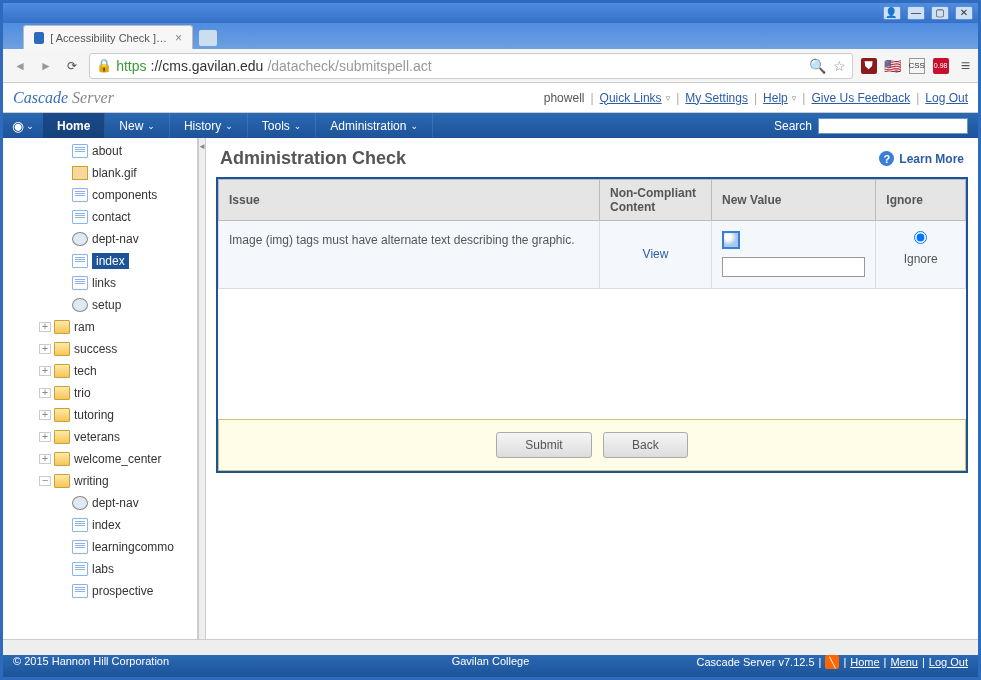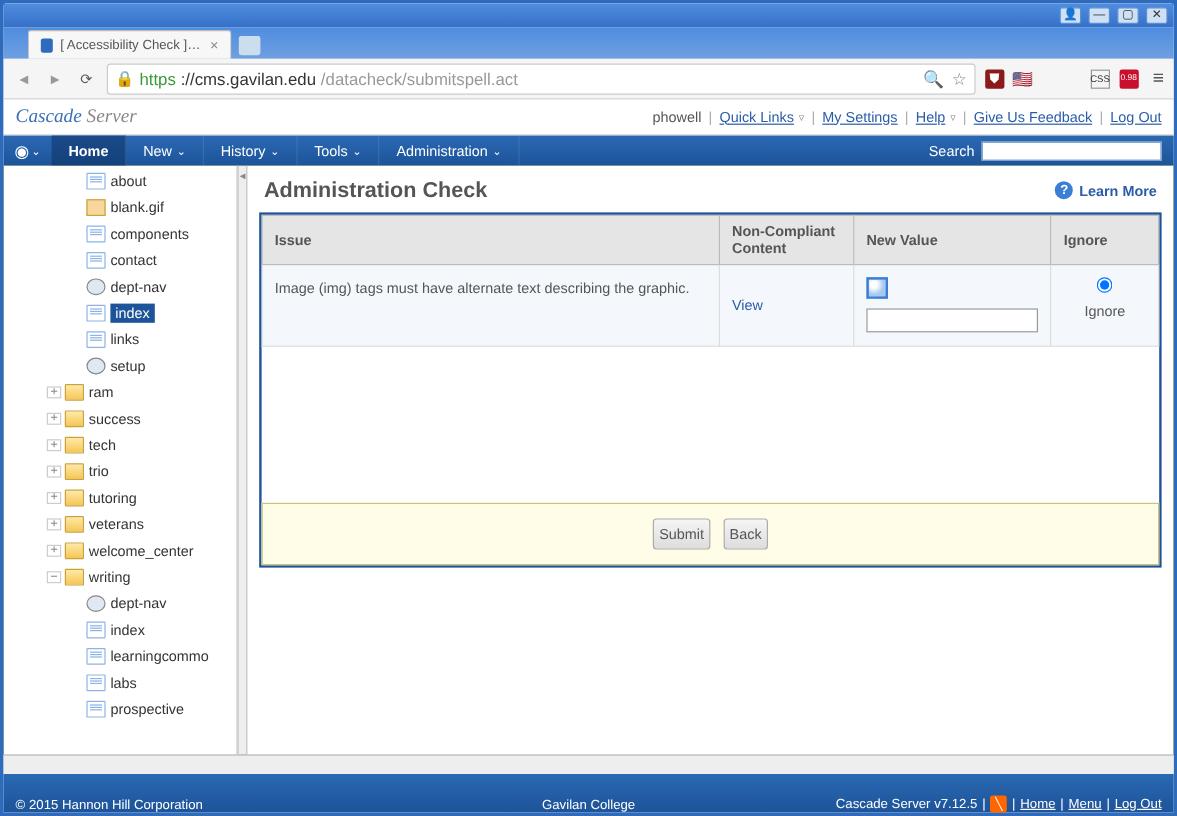--- a/index.html
+++ b/index.html
@@ -24,21 +24,21 @@
 .nav-btn.enabled { color: #555; }
 .urlinput { flex: 1; height: 26px; border: 1px solid #ccc; border-radius: 3px; background: #fff; display: flex; align-items: center; padding: 0 6px; gap: 4px; font-size: 14px; }
 .lock { color: #3a9a3a; font-size: 13px; }
 .url-proto { color: #3a9a3a; }
 .url-host { color: #333; }
 .url-path { color: #999; }
 .url-right { margin-left: auto; display: flex; gap: 6px; align-items: center; }
 .ext-icon { width: 16px; height: 16px; display:flex; align-items:center; justify-content:center; font-size:11px; }
 .ext-ublock { background: #8b1a1a; color: #fff; border-radius: 2px; }
 .ext-flag { font-size: 14px; }
-.ext-css { color: #333; font-size:8px; border:1px solid #999; padding:0 1px;margin-left:40px;}
+.ext-css { color: #333; font-size:8px; border:1px solid #999; padding:0 1px;}
 .ext-lastpass { background: #c8102e; color:#fff; font-size:7px; border-radius:2px; padding:1px 2px;}
 .hamburger { font-size: 16px; color: #555; cursor: pointer; margin-left:4px; }
 
 
 .app-header { height: 30px; background: #fff; border-bottom: 1px solid #ccc; display: flex; align-items: center; padding: 0 10px; gap: 12px; }
 .logo { font-family: Georgia, serif; font-size: 16px; font-style: italic; font-weight: normal; }
 .logo .c1 { color: #3a6fb7; }
 .logo .c2 { color: #888; }
 .site-select { width: 205px; height: 20px; border: 1px solid #ccc; background: #eee; font-size: 11px; color: #555; padding: 0 6px; display: flex; align-items: center; justify-content: space-between; cursor: pointer; }
 .hdr-right { margin-left: auto; display: flex; align-items: center; gap: 4px; font-size: 12px; color: #555; }
@@ -77,39 +77,39 @@
 .content { flex: 1; background: #fff; overflow-y: auto; position:relative;}
 .content-head { display: flex; align-items: center; justify-content: space-between; padding: 10px 14px 8px; }
 .content-head h1 { font-size: 18px; color: #555; font-weight: bold; }
 .learn-more { display: flex; align-items: center; gap: 5px; color: #2a5ca8; font-weight: bold; font-size: 12px; cursor: pointer; }
 .learn-more .q { width:15px; height:15px; border-radius:50%; background:#3a7fd5; color:#fff; font-size:11px; display:flex; align-items:center; justify-content:center; font-weight:bold;}
 
 .panel { margin: 0 10px; border: 2px solid #1d5399; padding: 0; }
 .tbl { width: 100%; border-collapse: collapse; font-size: 12px; }
 .tbl th { background: #e5e5e5; border: 1px solid #bbb; padding: 6px 10px; text-align: left; color: #555; font-weight: bold; }
 .tbl td { border: 1px solid #ddd; padding: 10px; vertical-align: top; background: #f4f8fc; color: #555; line-height:1.6;}
-.tbl td.center { color: #2a5ca8; vertical-align: middle; }
+.tbl td.center { text-align: center; color: #2a5ca8; vertical-align: middle; }
 .col-issue { width: 51%; }
 .col-content { width: 15%; }
 .col-new { width: 22%; }
 .col-ignore { width: 12%; }
 .newval-cell {}
 .image-thumb { width:18px; height:18px; border:2px solid #3a7fd5; background:radial-gradient(circle at 30% 30%, #fff 20%, #a8c8f0 60%); margin-bottom:8px;}
 .newval-input { width: 100%; height: 20px; border: 1px solid #999; padding:0 3px;}
 .ignore-cell { text-align:center; }
 .ignore-cell input { margin-bottom: 6px; }
 
 .action-row { margin: 130px 0 0 0; background: #fffde8; border: 1px solid #c9c47a; padding: 12px; text-align: center; }
-.btn { display: inline-block; padding: 5px 4px; background: linear-gradient(#f5f5f5,#ddd); border: 1px solid #aaa; border-radius: 3px; color: #555; font-size: 12px; cursor: pointer; margin: 0 4px; }
+.btn { display: inline-block; padding: 5px 28px; background: linear-gradient(#f5f5f5,#ddd); border: 1px solid #aaa; border-radius: 3px; color: #555; font-size: 12px; cursor: pointer; margin: 0 4px; }
 
 
 .hscroll { height:16px; background:#eee; border-top:1px solid #ccc;}
 
 
-.footer { height: 32px; background: linear-gradient(#2a69b3,#1d5399); color: #fff; font-size: 11px; display: flex; align-items: flex-end; padding: 0 10px; }
+.footer { height: 22px; background: linear-gradient(#2a69b3,#1d5399); color: #fff; font-size: 11px; display: flex; align-items: flex-start; padding: 0 10px; }
 .footer .mid { position:absolute; left:50%; transform:translateX(-50%);}
 .footer .right { margin-left: auto; display: flex; align-items: center; gap: 4px; }
 .footer a { color: #fff; text-decoration: underline; cursor: pointer; }
 .rss { width:14px; height:14px; background:#f60; border-radius:2px; display:flex; align-items:center; justify-content:center; color:#fff; font-size:10px;}
 </style>
 </head>
 <body>
 
 <div class="window-frame">
 

